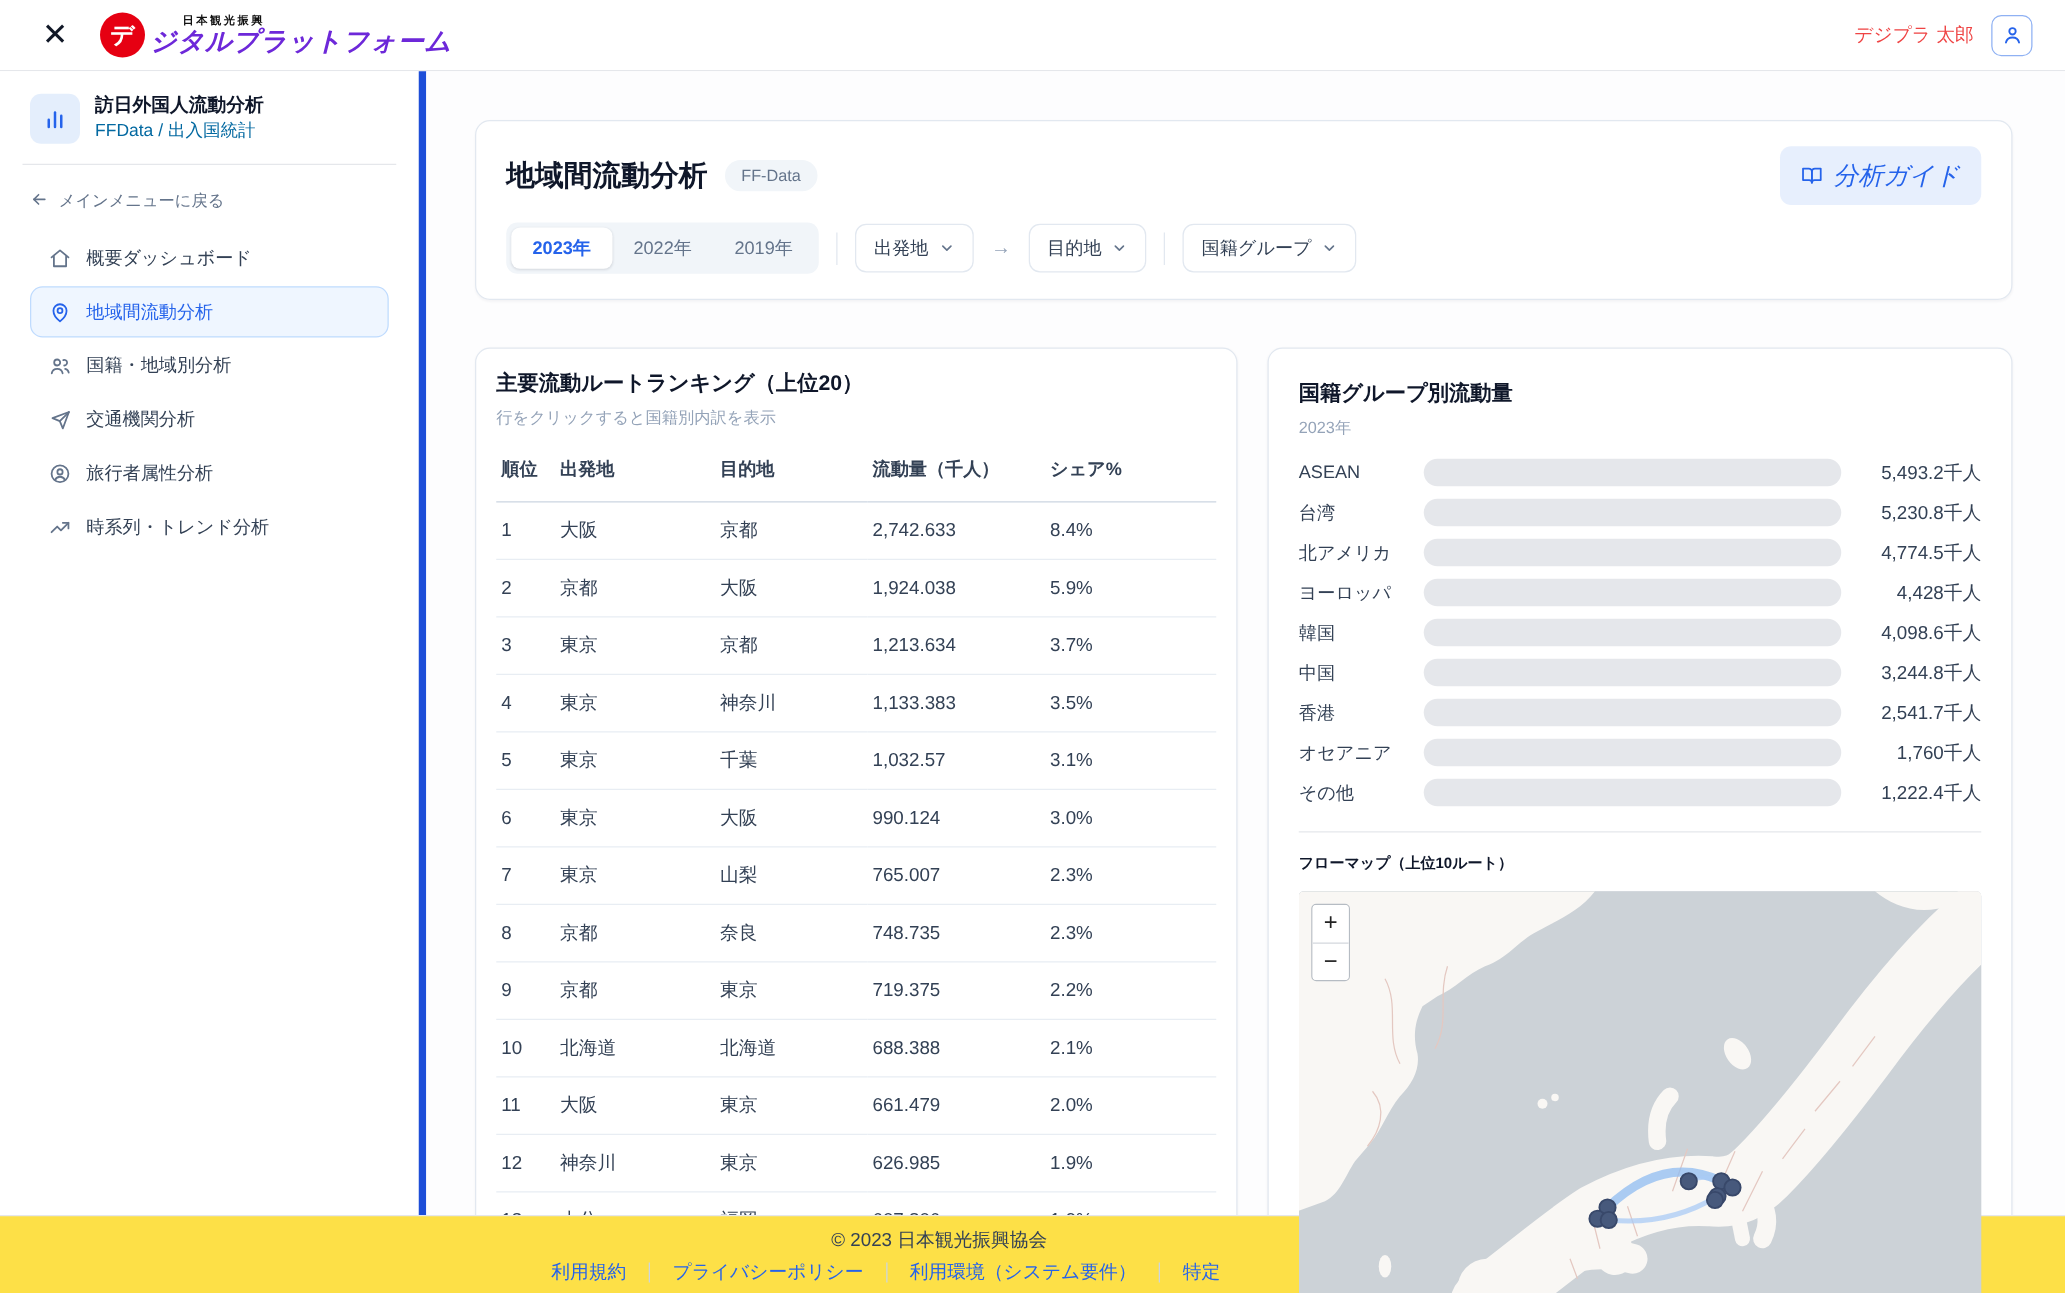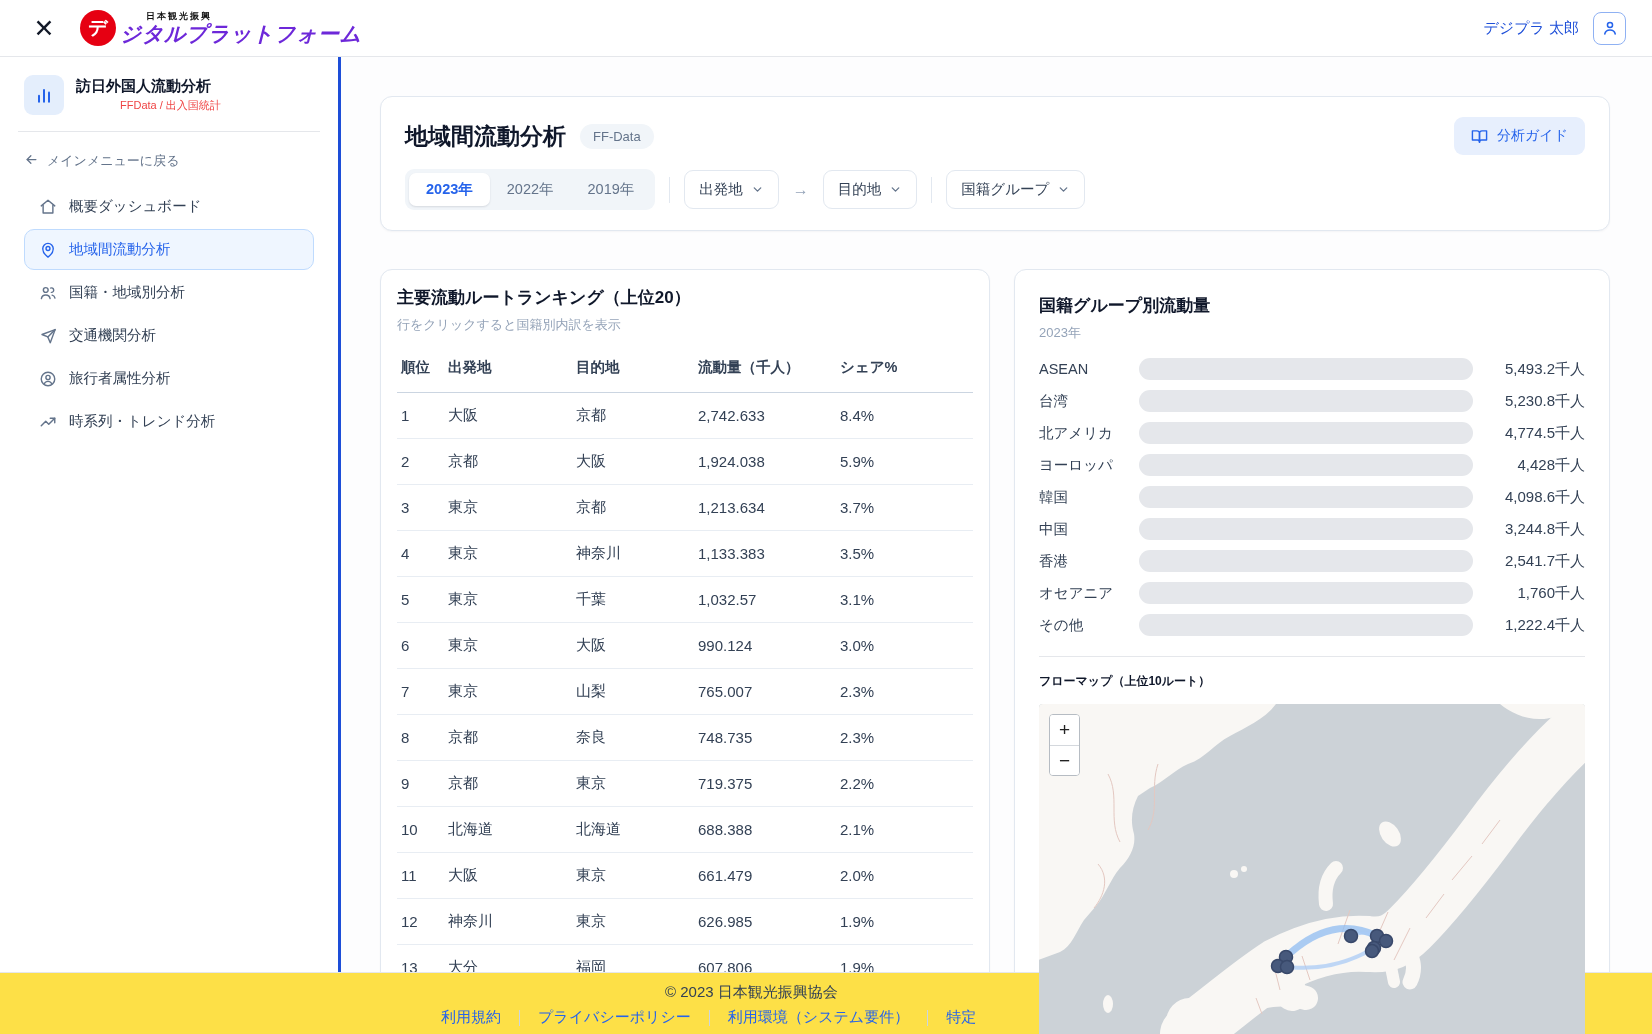--- a/index.html
+++ b/index.html
@@ -11,53 +11,53 @@
     border-bottom:1px solid #e5e7eb; background:#fff; }
   .close-btn { background:none; border:none; font-size:25px; font-weight:300; color:#111827;
     cursor:pointer; width:36px; height:36px; line-height:36px; }
   .logo { display:flex; align-items:center; gap:4px; margin-left:18px; }
   .logo-circle { width:36px; height:36px; border-radius:50%; background:#e60012; color:#fff;
     font-weight:bold; font-size:19px; display:flex; align-items:center; justify-content:center; }
   .logo-txt { display:flex; flex-direction:column; line-height:1; }
   .logo-top { font-size:9px; color:#111; font-weight:bold; letter-spacing:2px; margin-bottom:2px; margin-left:26px; }
   .logo-main { font-size:21px; font-weight:900; color:#6d28d9; font-style:italic; letter-spacing:.5px; }
   .topbar-spacer { flex:1; }
-  .user-name { font-size:15px; color:#1d4ed8; margin-right:14px; }
+  .user-name { font-size:15px; color:#ef4444; margin-right:14px; }
   .user-btn { width:33px; height:33px; border:1.5px solid #8fb1f3; border-radius:8px; background:#fff;
     display:flex; align-items:center; justify-content:center; color:#2563eb; cursor:pointer; }
 
   
   .shell { display:flex; height:977px; }
 
   
-  .sidebar { width:341px; border-right:3px solid #1d4ed8; background:#fff; padding:14px 12px 0 12px; flex:none; }
+  .sidebar { width:341px; border-right:6px solid #1d4ed8; background:#fff; padding:14px 12px 0 12px; flex:none; }
   .app-block { display:flex; align-items:center; gap:12px; padding:4px 12px 16px 12px; }
   .app-icon { width:40px; height:40px; border-radius:9px; background:#e4eefc; display:flex;
     align-items:center; justify-content:center; color:#2563eb; flex:none; }
   .app-title { font-size:15px; font-weight:bold; color:#0f172a; line-height:1.25; }
-  .app-sub { font-size:11px; color:#ef4444; margin-top:2px;margin-left:44px; }
+  .app-sub { font-size:14px; color:#0369a1; margin-top:2px; }
   .side-divider { border-top:1px solid #e5e7eb; margin:0 6px 14px 6px; }
   .back-link { display:flex; gap:8px; color:#64748b; font-size:13px;
     padding:6px 12px 14px 12px; cursor:pointer; }
   .nav-item { display:flex; align-items:center; gap:12px; padding:10px 14px; margin:2px 12px;
     border-radius:10px; font-size:14.5px; color:#334155; border:1px solid transparent; cursor:pointer; }
   .nav-item .ic { color:#64748b; display:flex; }
   .nav-item.active { background:#eff6ff; border-color:#bfdbfe; color:#2563eb; font-weight:500; }
   .nav-item.active .ic { color:#2563eb; }
 
   
   .main { flex:1; padding:39px 42px 0 39px; background:#fdfdfe; position:relative; }
   .card { background:#fff; border:1px solid #e2e8f0; border-radius:12px; box-shadow:0 1px 2px rgba(15,23,42,.04); }
 
   .head-card { padding:20px 24px; margin-bottom:38px; }
   .head-row1 { display:flex; align-items:center; }
   .page-title { font-size:23px; font-weight:bold; color:#0f172a; }
   .badge { margin-left:14px; background:#f1f5f9; color:#64748b; font-size:13px; border-radius:999px; padding:5px 13px; }
   .guide-btn { margin-left:auto; display:flex; align-items:center; gap:9px; background:#e7effd;
-    color:#2563eb; border:none; border-radius:9px; padding:10px 17px; font-size:14px; font-weight:500; cursor:pointer; }
+    color:#2563eb; border:none; border-radius:9px; padding:10px 17px; font-size:20px; font-weight:500; cursor:pointer;font-style:italic; }
   .head-row2 { display:flex; align-items:center; margin-top:14px; gap:14px; }
   .seg { display:flex; background:#f1f5f9; border-radius:9px; padding:4px; }
   .seg-tab { border:none; background:none; font-size:14.5px; color:#64748b; padding:7px 17px; border-radius:7px; cursor:pointer; }
   .seg-tab.active { background:#fff; color:#2563eb; font-weight:bold; box-shadow:0 1px 2px rgba(15,23,42,.12); }
   .vsep { width:1px; height:26px; background:#e2e8f0; }
   .drop { display:flex; align-items:center; gap:8px; background:#fff; border:1px solid #e2e8f0;
     border-radius:9px; padding:9px 14px; font-size:14.5px; color:#334155; cursor:pointer; }
   .drop .chev { color:#64748b; display:flex; }
   .flow-arrow { color:#94a3b8; font-size:16px; }
 

